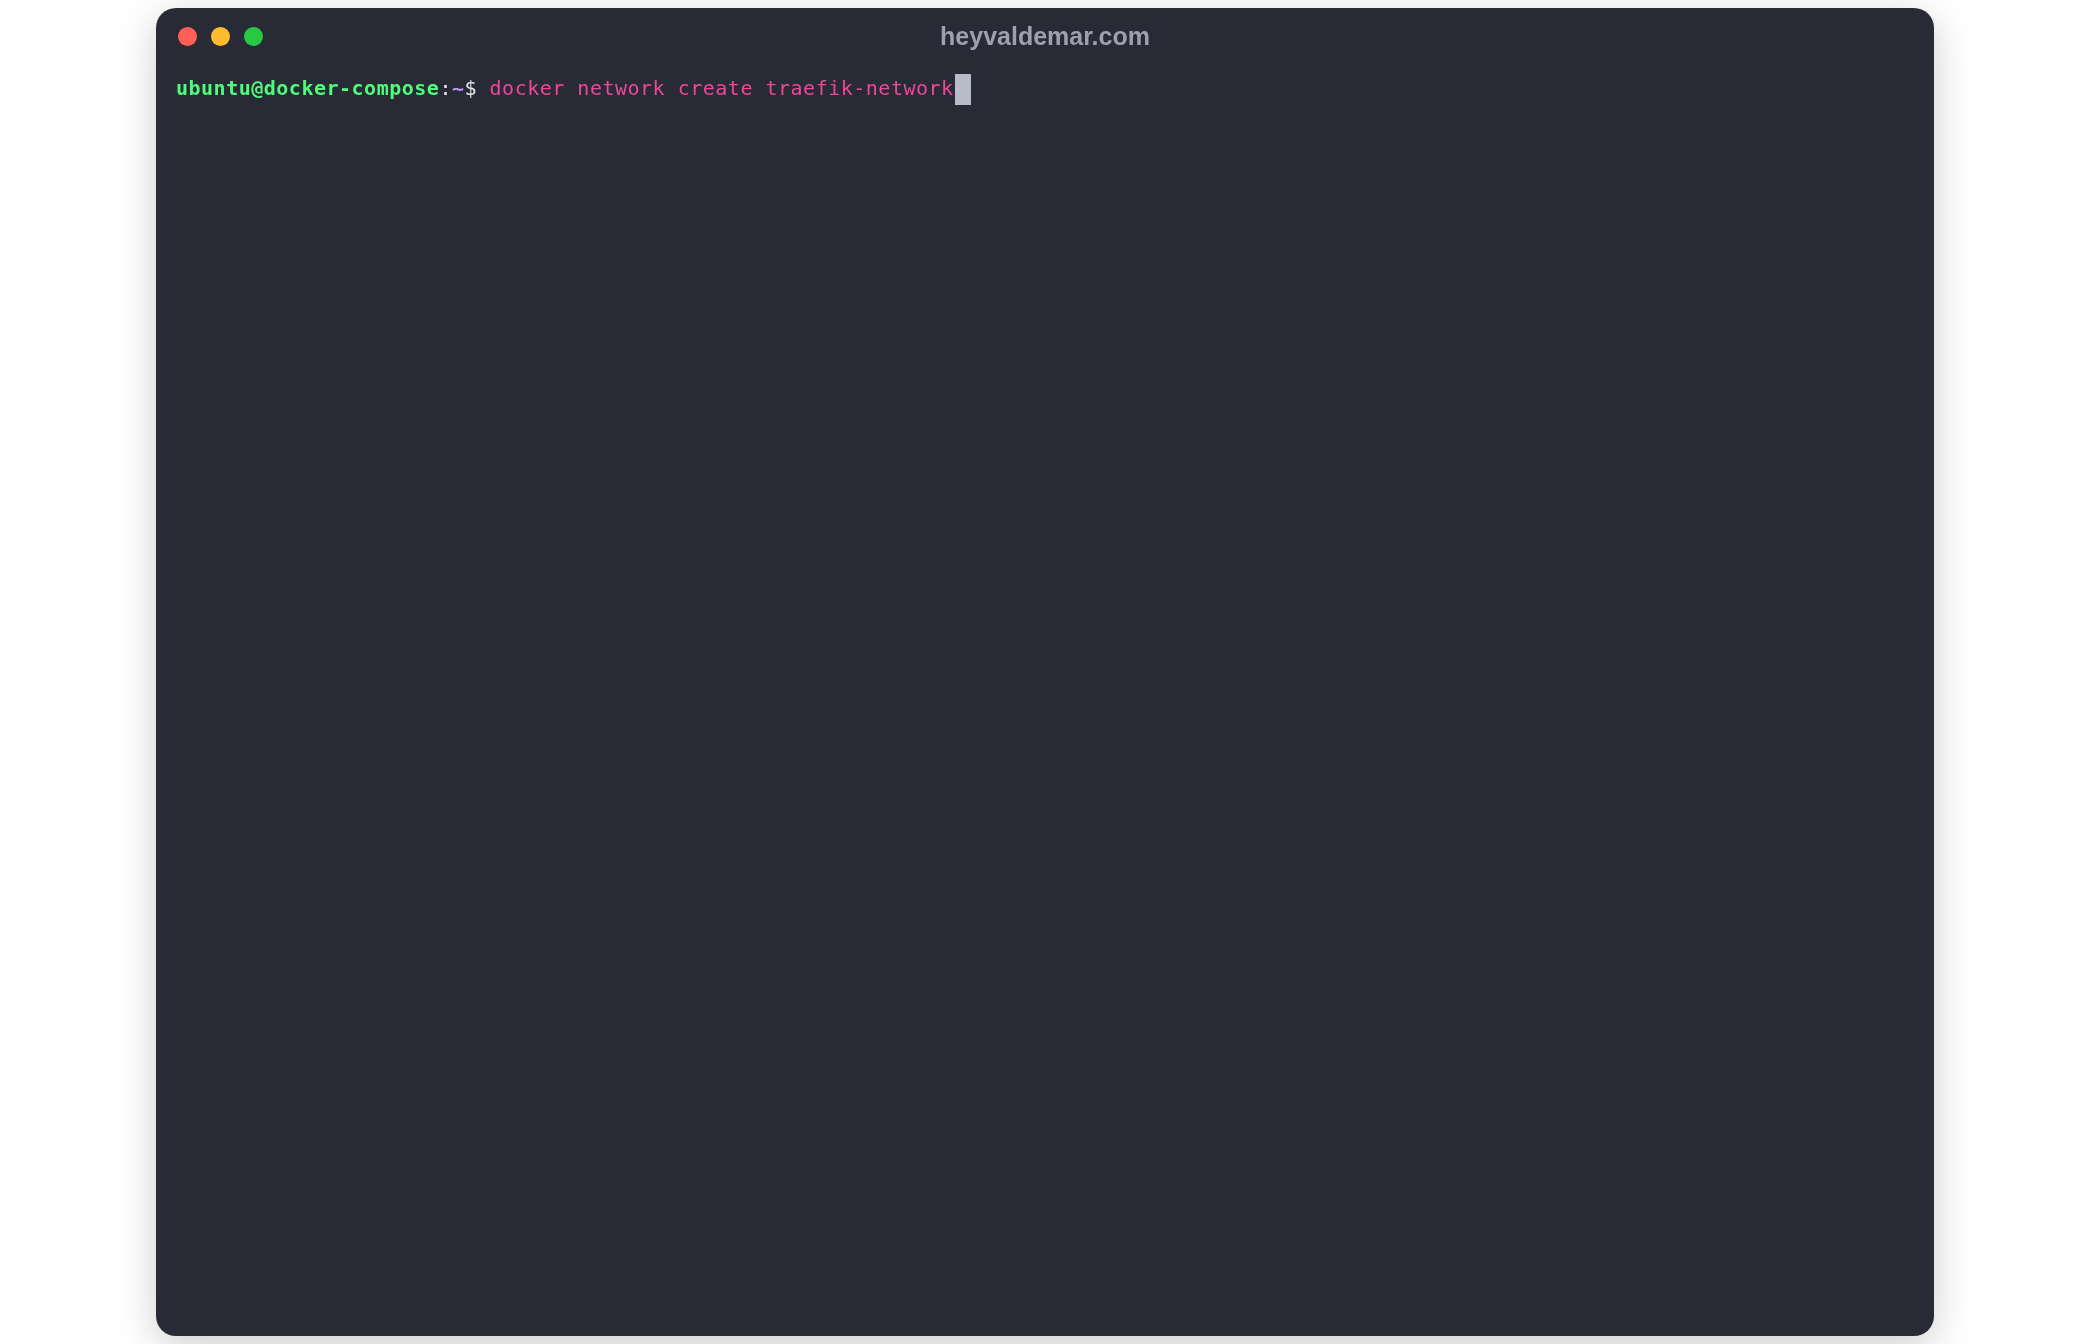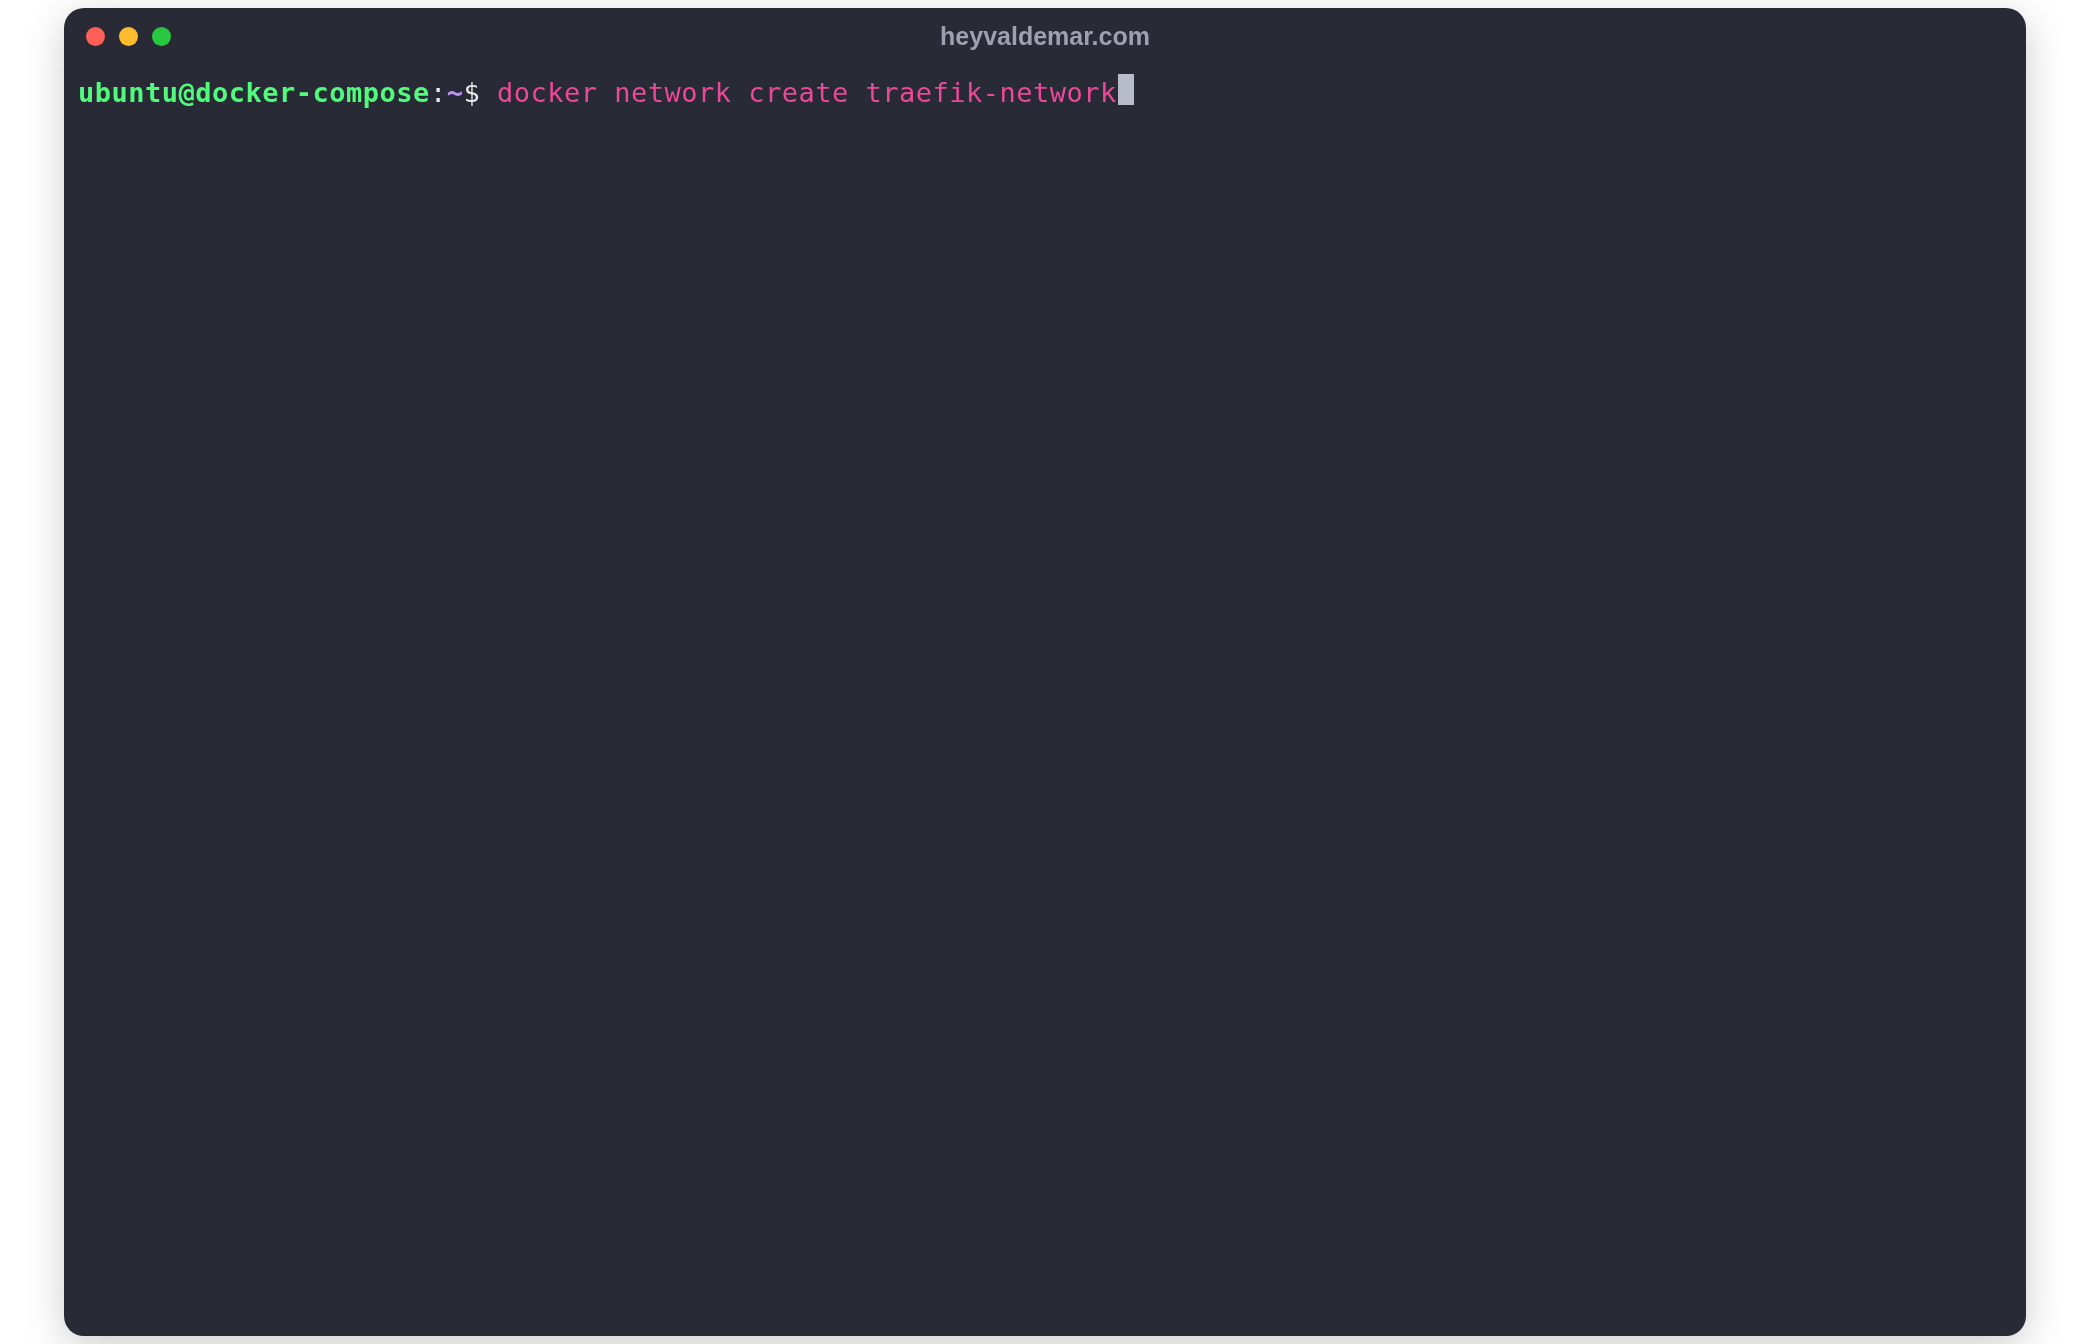--- a/index.html
+++ b/index.html
@@ -12,21 +12,21 @@
     width: 2090px;
     height: 1344px;
     background: #ffffff;
     display: flex;
     align-items: center;
     justify-content: center;
     font-family: 'SF Mono', 'Menlo', 'Monaco', 'Consolas', monospace;
   }
 
   .terminal-window {
-    width: 1962px;
+    width: 1778px;
     height: 1328px;
     background: #282a36;
     border-radius: 20px;
     overflow: hidden;
     display: flex;
     flex-direction: column;
     box-shadow: 0 10px 40px rgba(0,0,0,0.2);
   }
 
   .titlebar {
@@ -59,22 +59,22 @@
     left: 50%;
     transform: translateX(-50%);
     color: #9ca0b0;
     font-size: 25px;
     font-weight: 600;
     font-family: -apple-system, BlinkMacSystemFont, 'Segoe UI', sans-serif;
   }
 
   .terminal-body {
     flex: 1;
-    padding: 10px 14px;
-    font-size: 27px;
+    padding: 10px 20px;
+    font-size: 20px;
     line-height: 1.4;
     letter-spacing: 0.5px;
   }
 
   .prompt-line {
     display: flex;
     flex-wrap: wrap;
     white-space: pre;
   }
 

